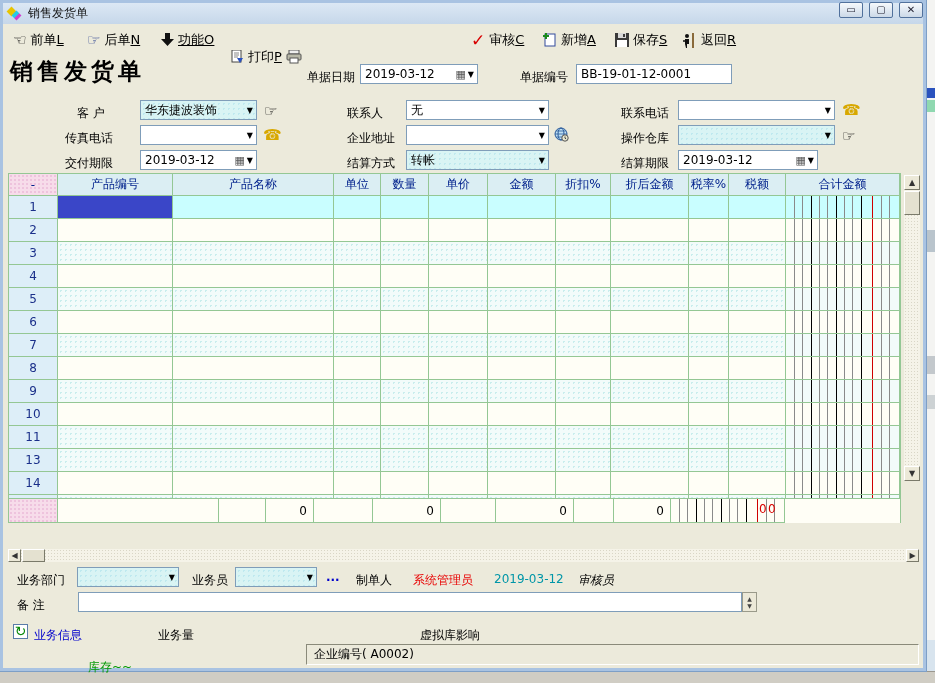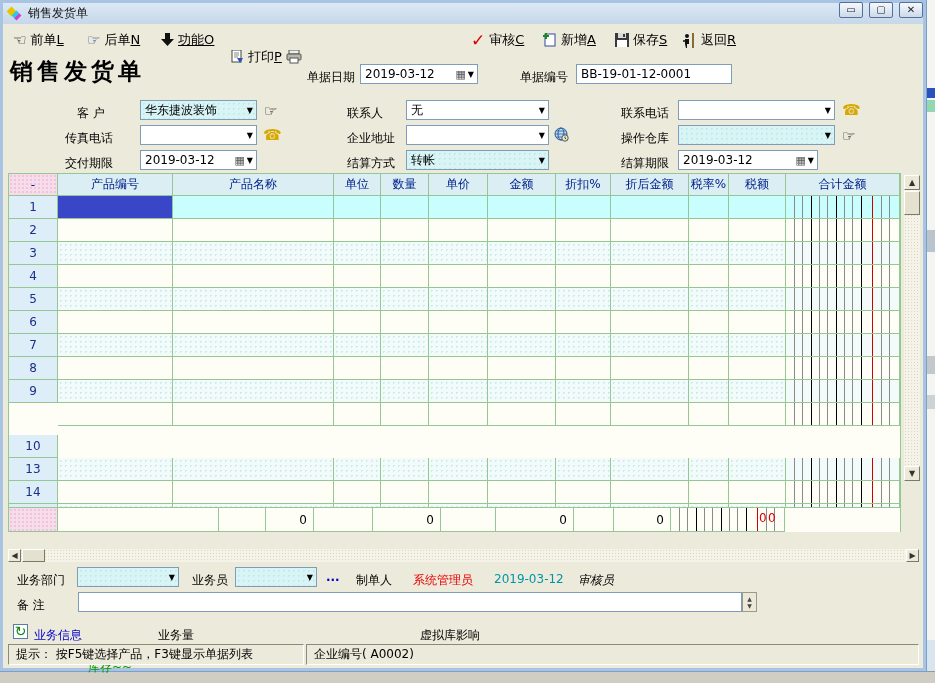--- a/index.html
+++ b/index.html
@@ -382,32 +382,46 @@
         <div class="gcell row-odd" style="width: 48px; height: 23px;"></div>
         <div class="gcell row-odd" style="width: 59px; height: 23px;"></div>
         <div class="gcell row-odd" style="width: 68px; height: 23px;"></div>
         <div class="gcell row-odd" style="width: 55px; height: 23px;"></div>
         <div class="gcell row-odd" style="width: 78px; height: 23px;"></div>
         <div class="gcell row-odd" style="width: 40px; height: 23px;"></div>
         <div class="gcell row-odd" style="width: 57px; height: 23px;"></div>
         <div class="gcell row-odd ledger" style="width: 114px; height: 23px;"></div>
       </div>
       <div class="grow">
-        <div class="gcell gnum" style="width: 49px; height: 23px; margin-top: 32px;">10</div>
+        <div class="gcell gnum" style="width: 49px; height: 23px;">10</div>
         <div class="gcell row-even" style="width: 115px; height: 23px;"></div>
         <div class="gcell row-even" style="width: 161px; height: 23px;"></div>
         <div class="gcell row-even" style="width: 47px; height: 23px;"></div>
         <div class="gcell row-even" style="width: 48px; height: 23px;"></div>
         <div class="gcell row-even" style="width: 59px; height: 23px;"></div>
         <div class="gcell row-even" style="width: 68px; height: 23px;"></div>
         <div class="gcell row-even" style="width: 55px; height: 23px;"></div>
         <div class="gcell row-even" style="width: 78px; height: 23px;"></div>
         <div class="gcell row-even" style="width: 40px; height: 23px;"></div>
         <div class="gcell row-even" style="width: 57px; height: 23px;"></div>
         <div class="gcell row-even ledger" style="width: 114px; height: 23px;"></div>
+      </div>
+      <div class="grow">
+        <div class="gcell gnum" style="width: 49px; height: 23px;">11</div>
+        <div class="gcell row-odd" style="width: 115px; height: 23px;"></div>
+        <div class="gcell row-odd" style="width: 161px; height: 23px;"></div>
+        <div class="gcell row-odd" style="width: 47px; height: 23px;"></div>
+        <div class="gcell row-odd" style="width: 48px; height: 23px;"></div>
+        <div class="gcell row-odd" style="width: 59px; height: 23px;"></div>
+        <div class="gcell row-odd" style="width: 68px; height: 23px;"></div>
+        <div class="gcell row-odd" style="width: 55px; height: 23px;"></div>
+        <div class="gcell row-odd" style="width: 78px; height: 23px;"></div>
+        <div class="gcell row-odd" style="width: 40px; height: 23px;"></div>
+        <div class="gcell row-odd" style="width: 57px; height: 23px;"></div>
+        <div class="gcell row-odd ledger" style="width: 114px; height: 23px;"></div>
       </div>
       <div class="grow">
         <div class="gcell gnum" style="width: 49px; height: 23px;">13</div>
         <div class="gcell row-odd" style="width: 115px; height: 23px;"></div>
         <div class="gcell row-odd" style="width: 161px; height: 23px;"></div>
         <div class="gcell row-odd" style="width: 47px; height: 23px;"></div>
         <div class="gcell row-odd" style="width: 48px; height: 23px;"></div>
         <div class="gcell row-odd" style="width: 59px; height: 23px;"></div>
         <div class="gcell row-odd" style="width: 68px; height: 23px;"></div>
         <div class="gcell row-odd" style="width: 55px; height: 23px;"></div>
@@ -496,20 +510,17 @@
       <span>▲</span>
       <span>▼</span>
     </div>
 
   <span class="sideicon" style="left:13px;top:624px;color:#0a8a0a;font-size:14px;border:1px solid #5a7ca8;width:15px;height:15px;line-height:13px;text-align:center;background:#fff;">↻</span>
   <span class="lbl link-blue" style="left:34px;top:627px;">业务信息</span>
   <span class="lbl txt-green" style="left:88px;top:659px;">库存~~</span>
   <span class="lbl" style="left:158px;top:627px;">业务量</span>
   <span class="lbl" style="left:420px;top:627px;">虚拟库影响</span>
 
-  <div class="panel" style="left:8px;top:644px;width:296px;">
-    <span>提示： 按F5键选择产品，F3键显示单据列表</span>
-  </div>
   <div class="panel" style="left:306px;top:644px;width:613px;">
     <span>企业编号( A0002)</span>
   </div>
 
 </div>
 
 </body></html>

